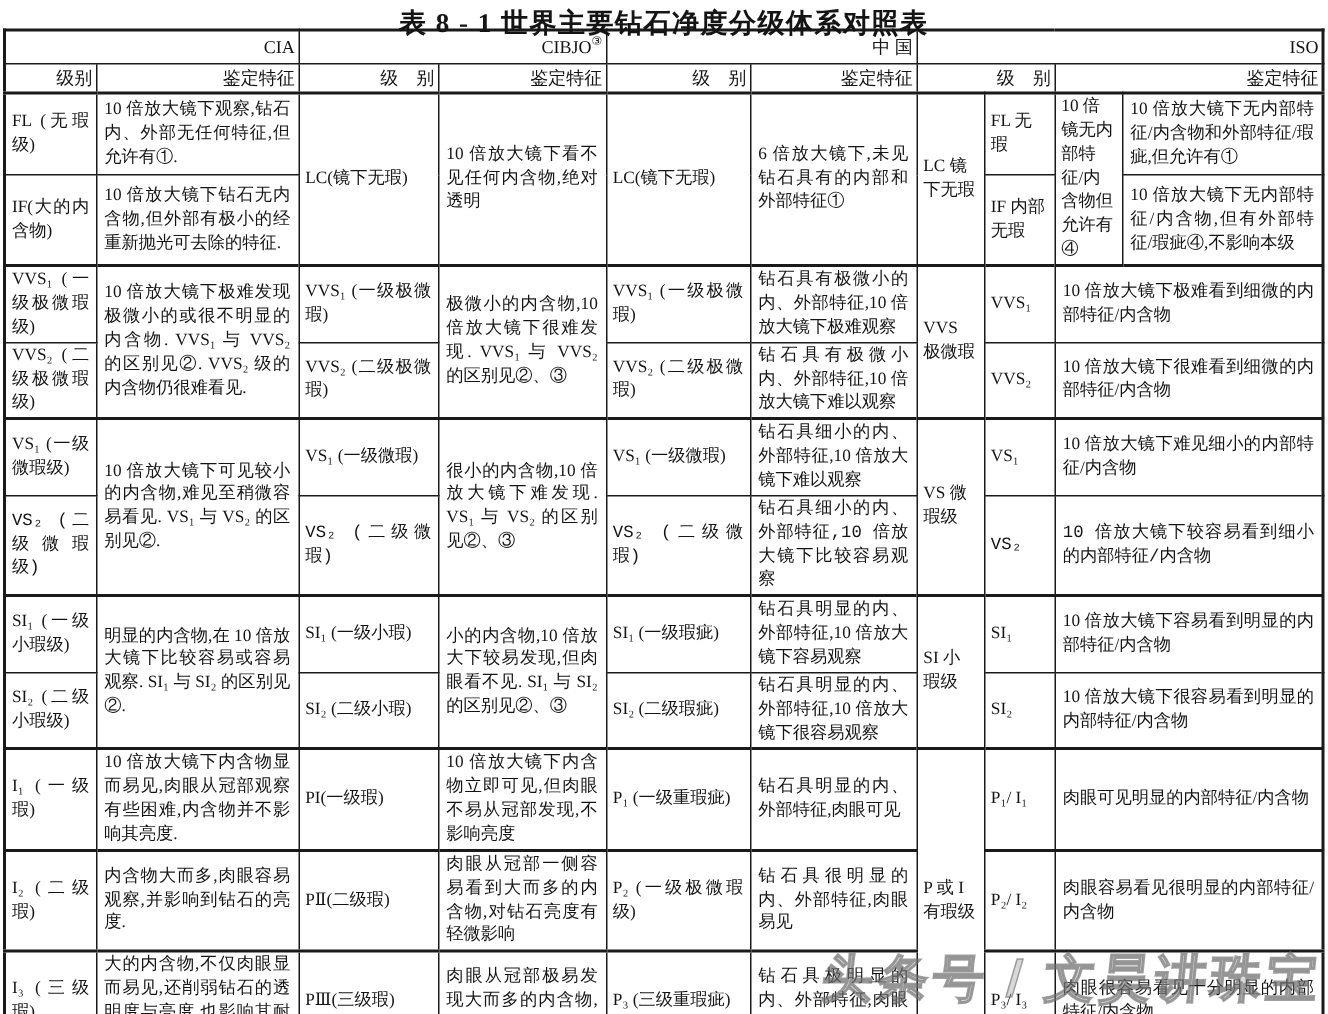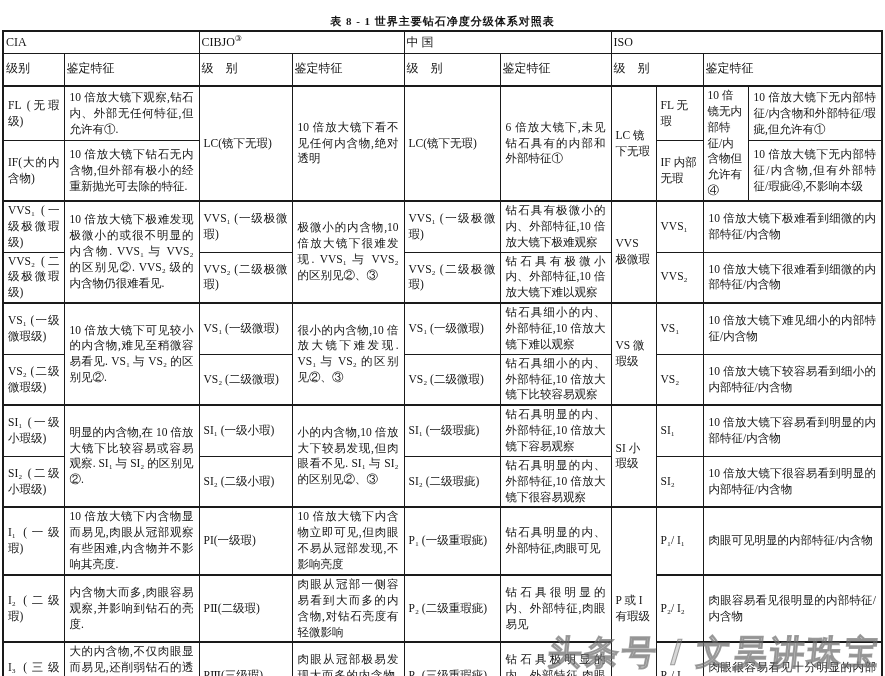--- a/index.html
+++ b/index.html
@@ -2,44 +2,44 @@
 <html><head>
 <meta charset="utf-8">
 <style>
   html,body{margin:0;padding:0;}
   body{
     width:885px;height:676px;background:#ffffff;color:#141414;
     font-family:"Liberation Serif","DejaVu Serif",serif;
     position:relative;overflow:hidden;
   }
   .title{
-    text-align:center;font-weight:bold;font-size:11px;
-    padding-top:14px;letter-spacing:1px;height:15px;
+    text-align:center;font-weight:bold;font-size:18px;
+    padding-top:3px;letter-spacing:1px;height:15px;
   }
   table.grading{
     border-collapse:collapse;table-layout:fixed;
     width:879px;margin-left:2px;margin-top:1px;
     border:2px solid #1a1a1a;
   }
   td{
     border:1px solid #1a1a1a;
     font-size:11.5px;line-height:1.38;
     vertical-align:middle;padding:1px 5px;
     overflow:hidden;
   }
-  td.hd{text-align:left;font-size:12px;padding:1px 2px;}
+  td.hd{text-align:right;font-size:12px;padding:1px 2px;}
   td.lbl{text-align:left;padding:1px 4px;text-align:justify;text-justify:inter-character;}
   td.desc{text-align:justify;text-justify:inter-character;margin-left:37px;}
   td.ctr{text-align:left;padding:1px 4px;}
   td.bb2{border-bottom-width:2px;}
   sup{font-size:8px;}
-  tr.rh1{height:22px;} tr.rh2{height:33px;font-family:Liberation Mono, monospace;}
+  tr.rh1{height:22px;} tr.rh2{height:20px;}
   tr.rfl{height:50px;padding-left:36px;} tr.rif{height:56px;}
   tr.rvvs1{height:43px;} tr.rvvs2{height:45px;}
-  tr.rvs1{height:50px;} tr.rvs2{height:43px;}
+  tr.rvs1{height:50px;} tr.rvs2{height:43px;font-family:Liberation Mono, monospace;}
   tr.rsi1{height:42px;} tr.rsi2{height:50px;}
   tr.ri1{height:55px;} tr.ri2{height:57px;} tr.ri3{height:56px;}
   .watermark{
     position:absolute;right:4px;bottom:0px;
     font-family:"Liberation Sans","DejaVu Sans",sans-serif;
     font-size:34px;font-weight:bold;letter-spacing:3px;
     color:rgba(125,125,125,0.30);
     -webkit-text-stroke:1px rgba(105,105,105,0.6);
     transform:skewX(-6deg);
     white-space:nowrap;pointer-events:none;
@@ -176,21 +176,21 @@
     <td class="ctr" rowspan="3">P 或 I 有瑕级</td>
     <td class="ctr bb2">P₁/ I₁</td>
     <td class="desc bb2" colspan="2">肉眼可见明显的内部特征/内含物</td>
   </tr>
 
   <tr class="ri2">
     <td class="lbl bb2">I₂ (二级瑕)</td>
     <td class="desc bb2">内含物大而多,肉眼容易观察,并影响到钻石的亮度.</td>
     <td class="lbl bb2">PⅡ(二级瑕)</td>
     <td class="desc bb2">肉眼从冠部一侧容易看到大而多的内含物,对钻石亮度有轻微影响</td>
-    <td class="lbl bb2">P₂ (二级重瑕疵)</td>
+    <td class="lbl bb2">P₂ (一级极微瑕级)</td>
     <td class="desc bb2">钻石具很明显的内、外部特征,肉眼易见</td>
     <td class="ctr bb2">P₂/ I₂</td>
     <td class="desc bb2" colspan="2">肉眼容易看见很明显的内部特征/内含物</td>
   </tr>
 
   <tr class="ri3">
     <td class="lbl">I₃ (三级瑕)</td>
     <td class="desc">大的内含物,不仅肉眼显而易见,还削弱钻石的透明度与亮度,也影响其耐久性</td>
     <td class="lbl">PⅢ(三级瑕)</td>
     <td class="desc">肉眼从冠部极易发现大而多的内含物,降低了钻石的亮度</td>

